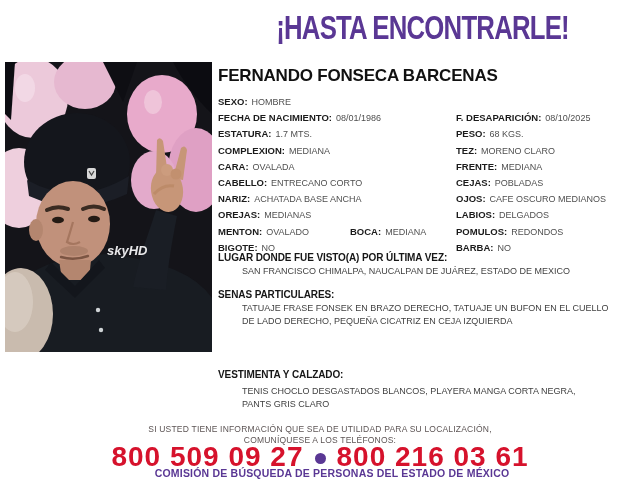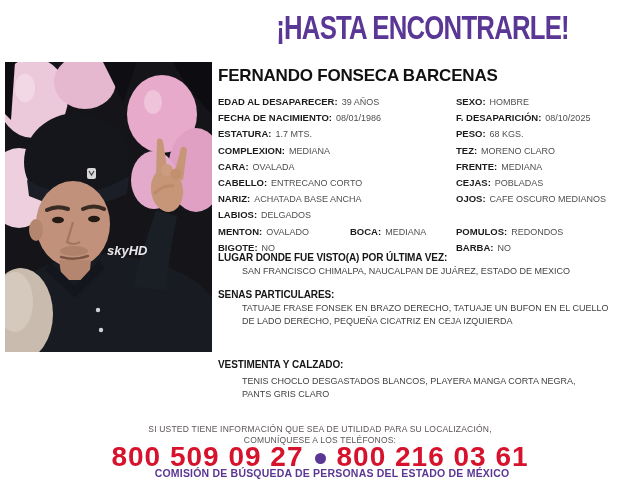--- a/index.html
+++ b/index.html
@@ -26,21 +26,21 @@
   .cell.middle{position:absolute;left:132px;top:0;}
   .cell.right{flex:1;}
   .lbl{font-size:9.5px;font-weight:bold;color:#1b1b1b;}
   .val{font-size:9px;color:#4f4f4f;margin-left:4px;}
   .section{position:absolute;left:0;}
   #section-lugar{top:190px;width:418px;}
   #section-senas{top:227px;width:402px;}
   #section-vestimenta{top:297px;width:386px;}
   .section .heading{font-size:10px;font-weight:bold;color:#161616;margin-bottom:2px;letter-spacing:-.1px;}
   .section .body{font-size:9px;color:#3f3f3f;line-height:1.45;margin-left:24px;}
-  #section-vestimenta .heading{margin-bottom:5px;}
+  #section-vestimenta .heading{margin-bottom:5px;margin-top:10px;}
   
   #footer-info{position:absolute;left:0;top:424px;width:640px;text-align:center;
     font-size:8.5px;color:#5c5454;line-height:1.25;letter-spacing:.2px;}
   #phone-line{position:absolute;left:0;top:441px;width:640px;display:flex;justify-content:center;
     align-items:center;gap:11px;}
   .phone{font-size:28px;font-weight:700;color:#d6122c;letter-spacing:1px;white-space:nowrap;}
   #phone-bullet{width:11px;height:11px;border-radius:50%;background:#5a3794;margin-top:2px;}
   #footer-org{position:absolute;left:12px;top:467px;width:640px;text-align:center;
     font-size:10.5px;font-weight:bold;color:#5a3794;letter-spacing:.2px;}
 </style>
@@ -114,21 +114,20 @@
       <ellipse cx="16" cy="252" rx="32" ry="46" fill="#c9bbae"></ellipse>
       <ellipse cx="10" cy="240" rx="18" ry="30" fill="#d8cdc2" opacity=".8"></ellipse>
     </svg>
   </div>
 
   <div id="content">
     <div id="person-name">FERNANDO FONSECA BARCENAS</div>
 
     <div id="attr-rows">
         <div class="attr-row">
-          <div class="cell left"><span class="lbl">EDAD AL DESAPARECER:</span><span class="val">39 AÑOS</span></div>
           <div class="cell right"><span class="lbl">SEXO:</span><span class="val">HOMBRE</span></div>
         </div>
         <div class="attr-row">
           <div class="cell left"><span class="lbl">FECHA DE NACIMIENTO:</span><span class="val">08/01/1986</span></div>
           <div class="cell right"><span class="lbl">F. DESAPARICIÓN:</span><span class="val">08/10/2025</span></div>
         </div>
         <div class="attr-row">
           <div class="cell left"><span class="lbl">ESTATURA:</span><span class="val">1.7 MTS.</span></div>
           <div class="cell right"><span class="lbl">PESO:</span><span class="val">68 KGS.</span></div>
         </div>
@@ -142,20 +141,21 @@
         </div>
         <div class="attr-row">
           <div class="cell left"><span class="lbl">CABELLO:</span><span class="val">ENTRECANO CORTO</span></div>
           <div class="cell right"><span class="lbl">CEJAS:</span><span class="val">POBLADAS</span></div>
         </div>
         <div class="attr-row">
           <div class="cell left"><span class="lbl">NARIZ:</span><span class="val">ACHATADA BASE ANCHA</span></div>
           <div class="cell right"><span class="lbl">OJOS:</span><span class="val">CAFE OSCURO MEDIANOS</span></div>
         </div>
         <div class="attr-row">
+          <div class="cell left"><span class="lbl">OREJAS:</span><span class="val">MEDIANAS</span></div>
           <div class="cell right"><span class="lbl">LABIOS:</span><span class="val">DELGADOS</span></div>
         </div>
         <div class="attr-row">
           <div class="cell left"><span class="lbl">MENTON:</span><span class="val">OVALADO</span></div>
           <div class="cell middle"><span class="lbl">BOCA:</span><span class="val">MEDIANA</span></div>
           <div class="cell right"><span class="lbl">POMULOS:</span><span class="val">REDONDOS</span></div>
         </div>
         <div class="attr-row">
           <div class="cell left"><span class="lbl">BIGOTE:</span><span class="val">NO</span></div>
           <div class="cell right"><span class="lbl">BARBA:</span><span class="val">NO</span></div>

